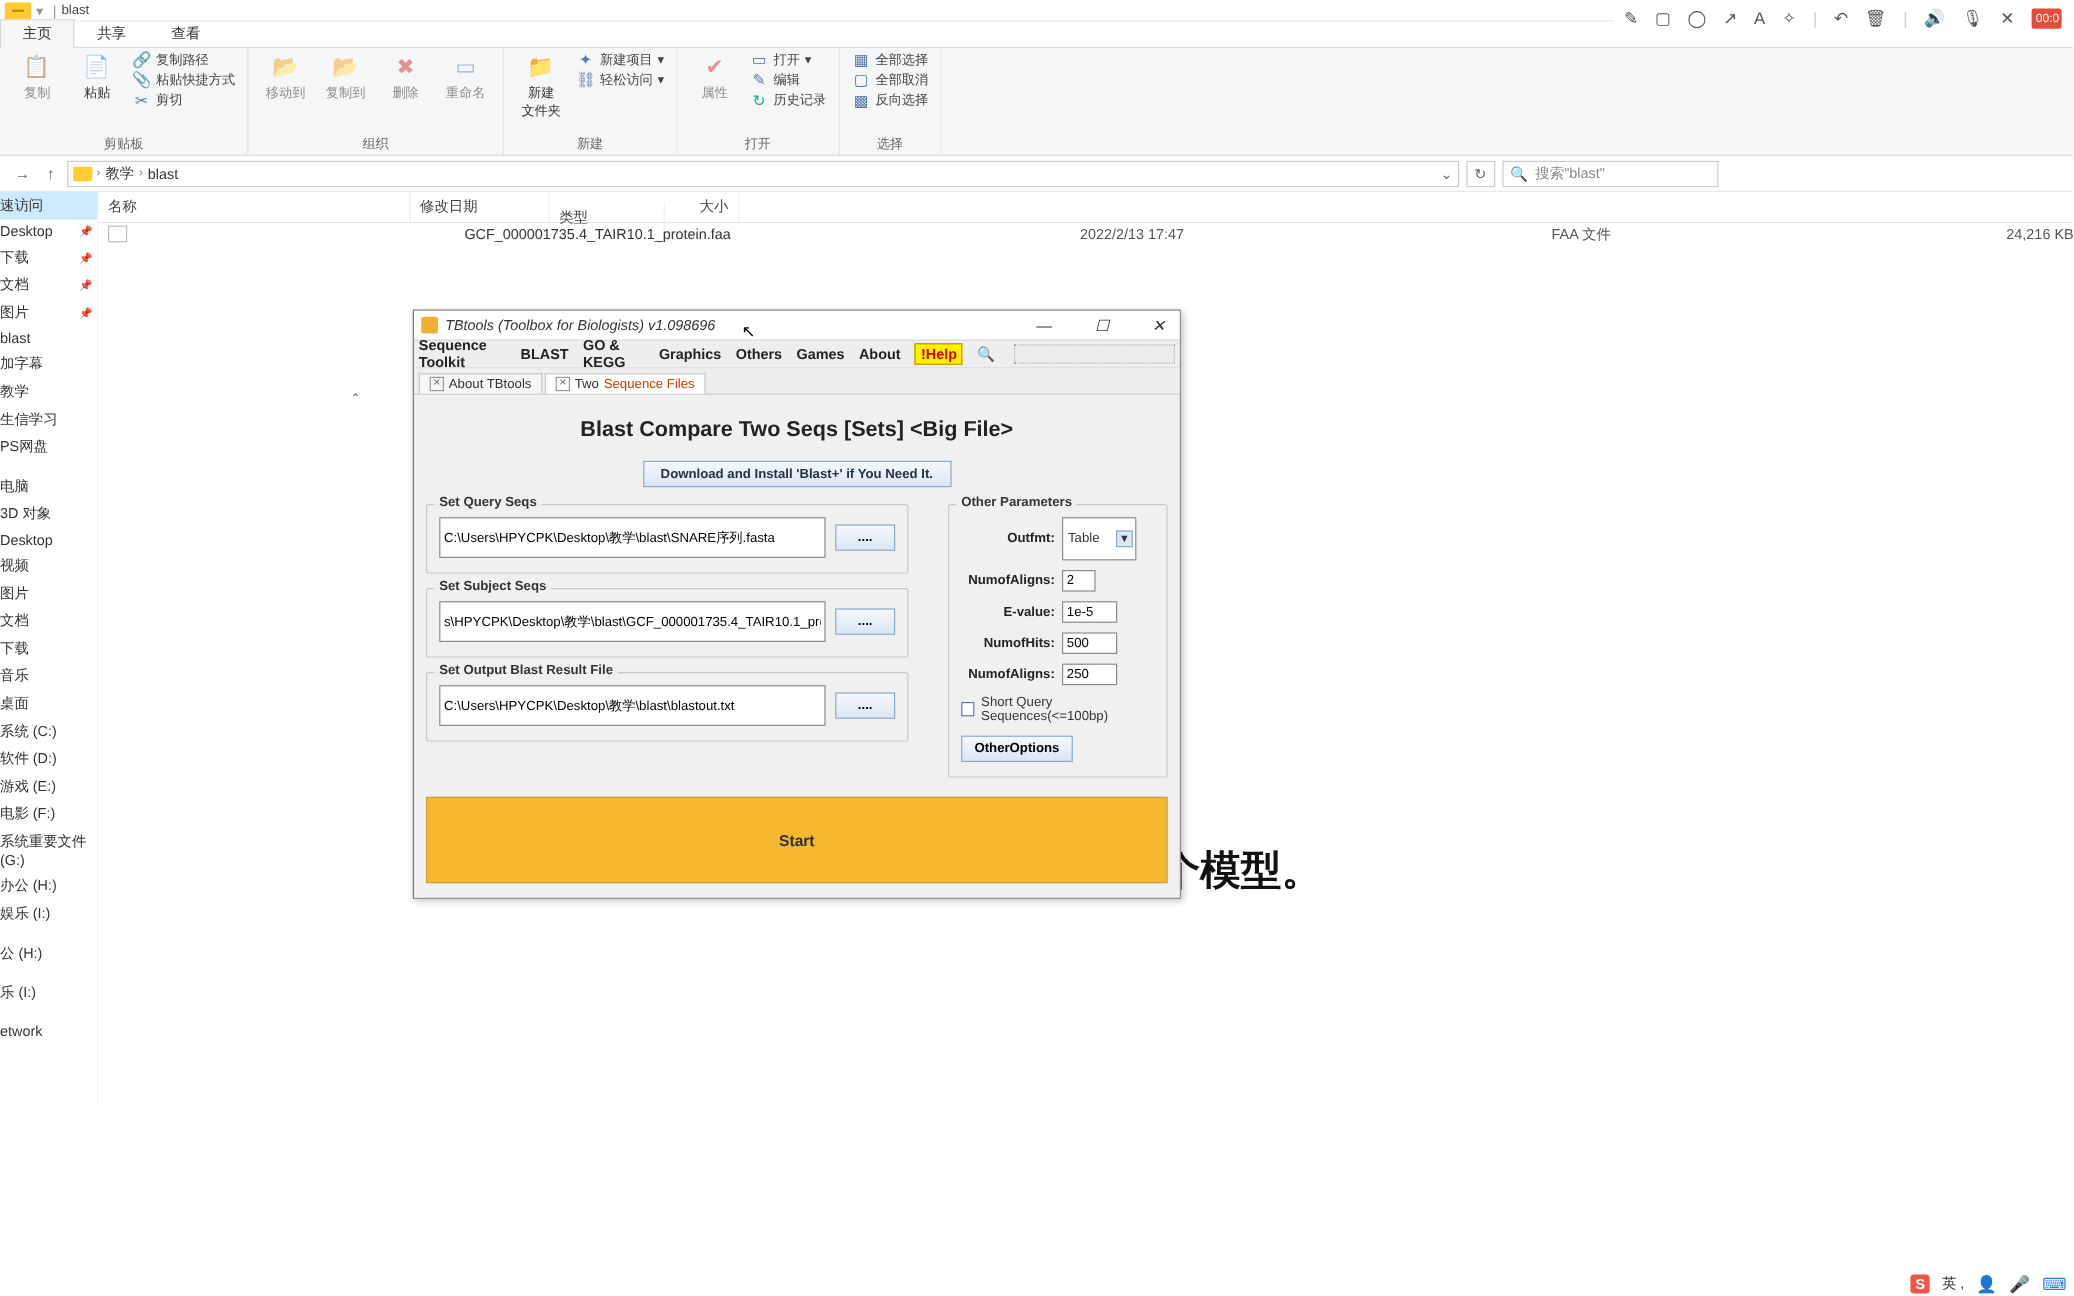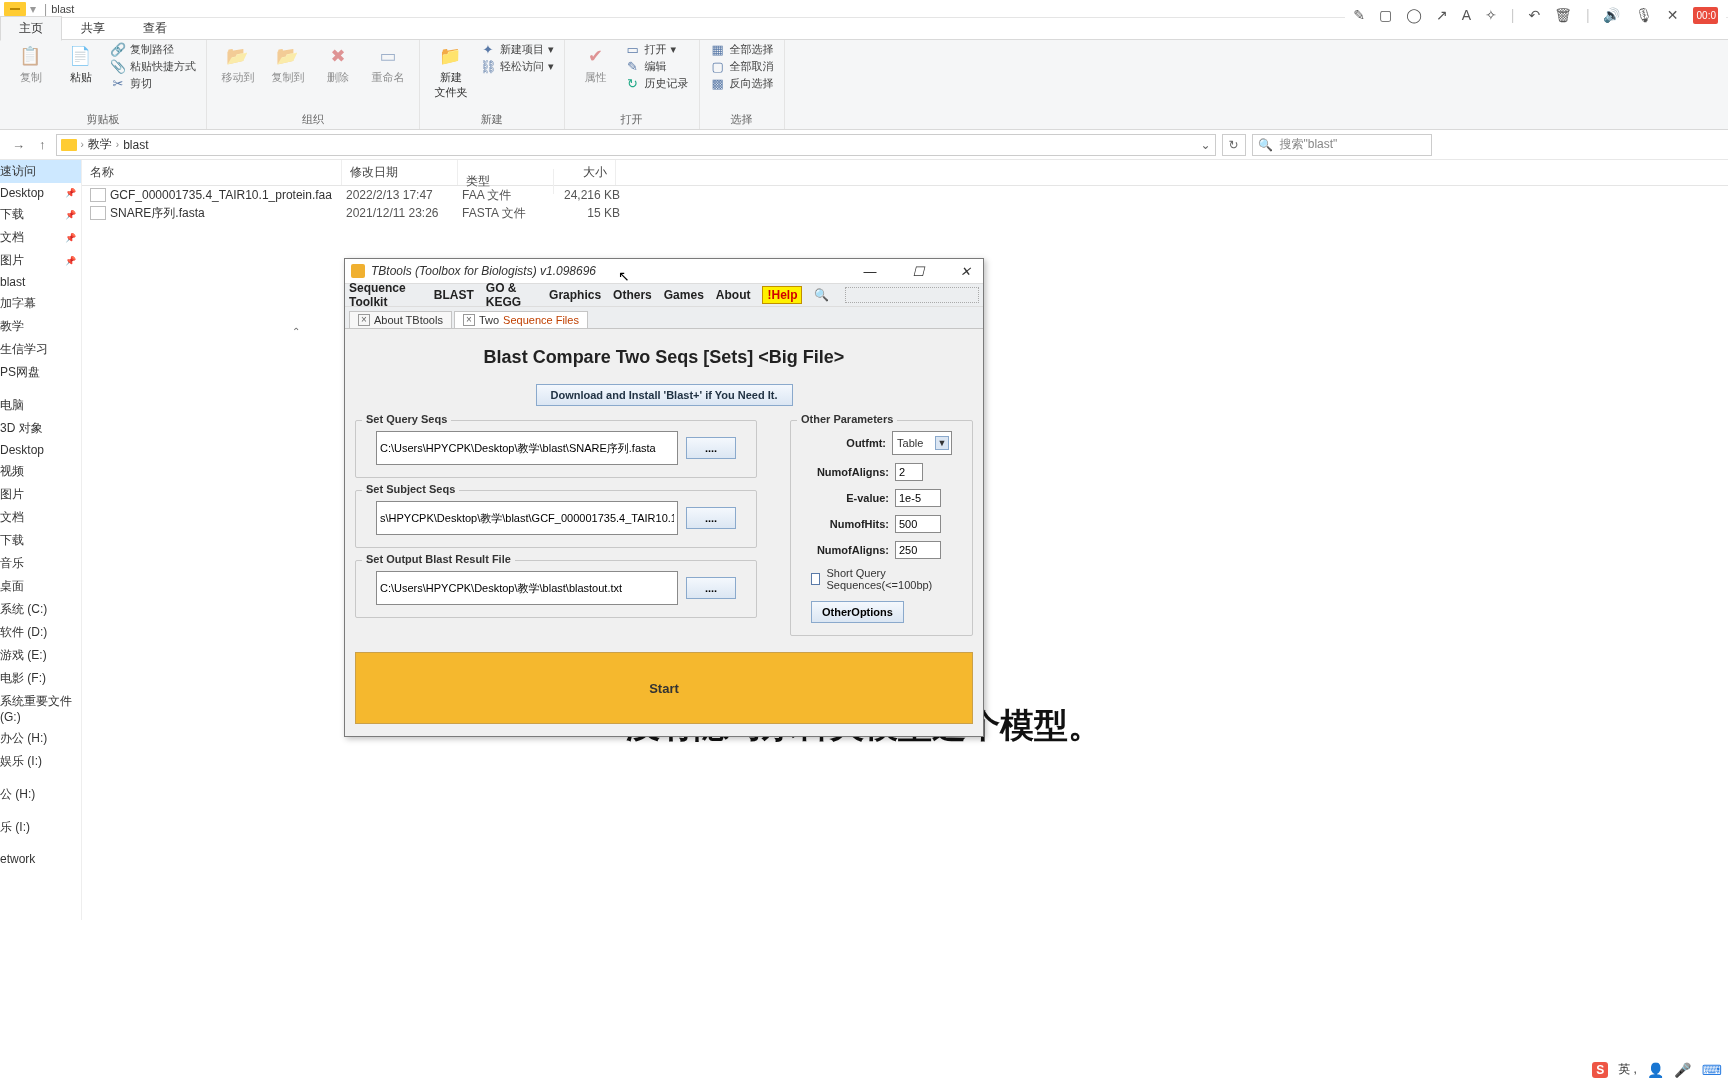--- a/index.html
+++ b/index.html
@@ -51,21 +51,21 @@
 .nav-left { width: 82px; background: #fff; border-right: 1px solid #eee; font-size: 12px; }
 .nav-item { padding: 3px 4px 3px 0; display: flex; justify-content: space-between; align-items: center; color: #333; cursor:pointer; }
 .nav-item.active { background: #cde8ff; }
 .nav-item .pin { color: #888; font-size: 9px; }
 .nav-spacer { height: 10px; }
 .nav-expand { position:absolute; left:210px; top:166px; color:#666; font-size:10px;}
 .file-main { flex: 1; background: #fff; position: relative; }
 .columns { height: 26px; border-bottom: 1px solid #e5e5e5; display: flex; align-items: center; font-size: 12px; color: #444; }
 .col { padding: 0 8px; border-right: 1px solid #eee; height: 100%; display: flex; align-items: center; }
 .c-name { width: 260px; } .c-date { width: 116px; } .c-type { width: 96px; margin-top: 18px; } .c-size { width: 62px; justify-content:flex-end; }
-.filerow { height: 18px; display: flex; align-items: center; font-size: 12px; color: #333; }
+.filerow { height: 18px; display: flex; align-items: center; font-size: 12px; color: #333; justify-content: space-between; }
 .filerow .icon { width: 16px; height:14px; margin: 0 4px 0 8px; background:#fff; border:1px solid #bdbdbd; font-size:9px; color:#666; display:flex;align-items:center;justify-content:center;}
 .filerow .fname { width: 236px; }
 .filerow .fdate { width: 116px; color:#555; }
 .filerow .ftype { width: 96px; color:#555; }
 .filerow .fsize { width: 62px; text-align:right; color:#555; }
 
 
 .caption { position: absolute; left: 50%; transform: translateX(-50%); top: 703px; font-size: 34px; font-weight: 700; color: #111; }
 
 
@@ -83,29 +83,29 @@
 .tb-tab { background: #f7f7f7; border: 1px solid #c5c5c5; border-bottom: none; padding: 2px 8px; font-size: 11px; display: flex; align-items: center; gap: 4px; cursor:pointer;}
 .tb-tab .x { color: #666; border:1px solid #999; width:12px;height:12px;line-height:10px;text-align:center;font-size:10px;}
 .tb-tab.active { background: #fff; }
 .tb-tab .hl { color: #c04000; }
 .tb-body { background: #f0f0f0; padding: 10px 10px 12px; }
 .tb-heading { text-align: center; font-size: 18px; font-weight: 700; color: #222; margin: 8px 0 16px;}
 .dl-btn { display:block; margin: 0 auto 14px; padding: 4px 14px; background: linear-gradient(#f4f8fd,#dbe6f3); border: 1px solid #8aa9cc; font-size: 11px; font-weight: 600; color: #234; cursor:pointer;}
 .main-cols { display: flex; gap: 16px;}
 .left-col { flex: 1; }
 .right-col { width: 200px; }
-.fieldset { border: 1px solid #c8c8c8; border-radius: 2px; padding: 10px 20px 12px; margin-bottom: 12px; position: relative;}
+.fieldset { border: 1px solid #c8c8c8; border-radius: 2px; padding: 10px 10px 12px; margin-bottom: 12px; position: relative;}
 .fs-legend { position: absolute; top: -8px; left: 6px; background: #f0f0f0; padding: 0 4px; font-size: 11px; font-weight: 600; color: #333;}
 .frow { display: flex; align-items: center; gap: 8px;}
 .txt { flex: 1; border: 1px solid #8a8a8a; background: #fff; height: 34px; font-size: 11px; padding: 0 3px; }
 .browse { width: 50px; height: 22px; background: linear-gradient(#f4f8fd,#dbe6f3); border: 1px solid #8aa9cc; font-size: 11px; font-weight:700; cursor:pointer;}
 .param-row { display: flex; align-items: center; margin-bottom: 8px; font-size: 11px;}
 .param-row .plabel { width: 84px; text-align: right; padding-right: 6px; font-weight: 600; color:#222;}
 .param-row .pinput { border: 1px solid #8a8a8a; background: #fff; height: 18px; width: 46px; font-size: 11px; padding: 0 3px;}
-.param-row .psel { border: 1px solid #8a8a8a; background: #fff; height: 24px; width: 62px; display:flex; align-items:center; justify-content:space-between; padding:0 2px 0 4px; font-size:11px; cursor:pointer;}
+.param-row .psel { border: 1px solid #8a8a8a; background: #fff; height: 36px; width: 62px; display:flex; align-items:center; justify-content:space-between; padding:0 2px 0 4px; font-size:11px; cursor:pointer;}
 .param-row .psel .arr{ background:#dbe6f3;border:1px solid #8aa9cc; width:14px;height:14px; display:flex;align-items:center;justify-content:center;font-size:9px;}
 .chk-row { display:flex; align-items:center; gap:6px; font-size:11px; margin: 6px 0 10px;}
 .chk-row .cb { width:12px;height:12px;border:1px solid #5a7aa8; background:#fff;}
 .opts-btn { padding: 4px 10px; background: linear-gradient(#f4f8fd,#dbe6f3); border: 1px solid #8aa9cc; font-size: 11px; font-weight:600; cursor:pointer;}
 .start-btn { width: 100%; height: 72px; margin-top: 4px; background: #f5b82e; border: 1px solid #caa04a; font-size: 13px; font-weight: 700; color: #333; cursor:pointer;}
 
 
 .cursor-ov { position:absolute; left:618px; top:268px; font-size:14px; color:#000; pointer-events:none;}
 
 
@@ -374,27 +374,20 @@
       <div class="col c-type">类型</div>
       <div class="col c-size">大小</div>
     </div>
     <div class="filerow">
       <span class="icon"></span>
       <span class="fname">GCF_000001735.4_TAIR10.1_protein.faa</span>
       <span class="fdate">2022/2/13 17:47</span>
       <span class="ftype">FAA 文件</span>
       <span class="fsize">24,216 KB</span>
     </div>
-    <div class="filerow">
-      <span class="icon"></span>
-      <span class="fname">SNARE序列.fasta</span>
-      <span class="fdate">2021/12/11 23:26</span>
-      <span class="ftype">FASTA 文件</span>
-      <span class="fsize">15 KB</span>
-    </div>
   </div>
 </div>
 
 <div class="caption">没有隐马尔科夫模型这个模型。</div>
 
 <div class="tbwin">
   <div class="tb-title">
     <span class="logo"></span>
     <span>TBtools (Toolbox for Biologists) v1.098696</span>
     <div class="tb-wbtns">

